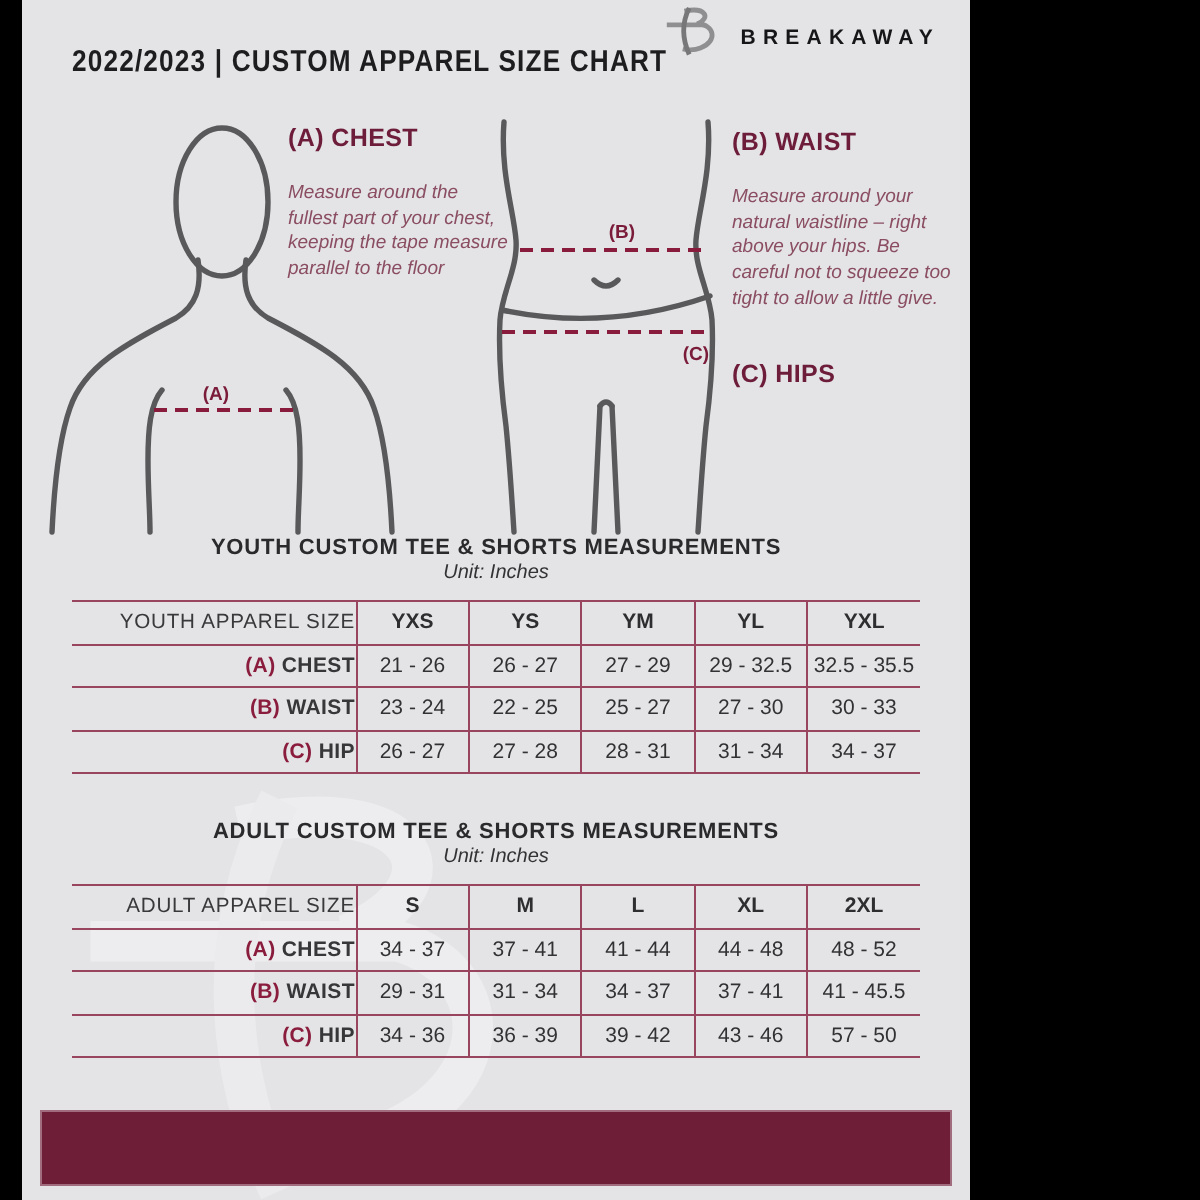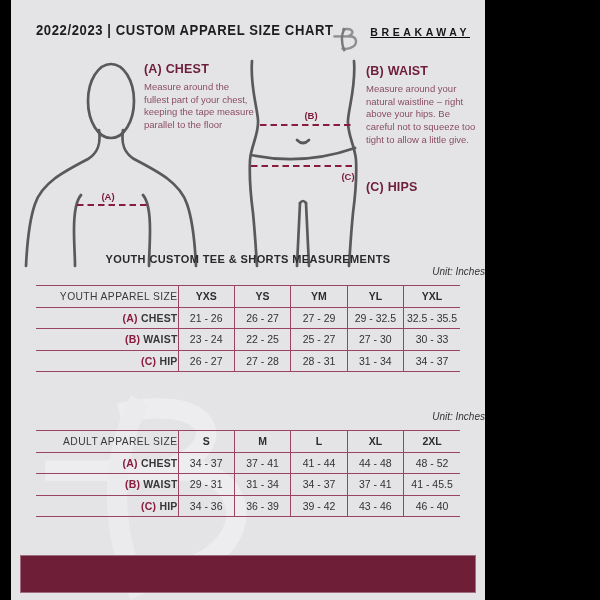--- a/index.html
+++ b/index.html
@@ -14,46 +14,46 @@
     background:#e4e4e6; overflow:hidden;
   }
 
   
   .hdr-title {
     position:absolute; left:25px; top:22px;
     font-size:13.5px; font-weight:bold; letter-spacing:.6px;
     color:#1d1d1f; white-space:nowrap;
     transform:scale(.97,1.12); transform-origin:left top;
   }
-  .brand { position:absolute; right:15px; top:26px; display:flex; gap:7px;text-decoration:underline; }
+  .brand { position:absolute; right:15px; top:2px; display:flex; align-items:center; gap:7px; }
   .brand-name { font-size:10.5px; font-weight:bold; letter-spacing:3.6px; color:#161618; }
 
   
   .guide { position:absolute; left:0; top:58px; width:474px; height:212px; z-index:1; }
   .guide svg { position:absolute; left:0; top:0; }
   .g-block { position:absolute; }
   .g-head { font-size:12.5px; font-weight:bold; color:#6d1d39; letter-spacing:.2px; }
   .g-desc {
-    margin-top:5px; font-size:9.5px; line-height:1.34;
+    margin-top:15px; font-size:9.5px; font-style:italic; line-height:1.34;
     color:#8a4d61; white-space:pre-line;
   }
   .blk-chest { left:133px; top:4px;  width:110px; }
   .blk-waist { left:355px; top:6px;  width:114px; }
   .blk-hips  { left:355px; top:122px; width:116px; }
 
   .fig-line { fill:none; stroke:#59595c; stroke-width:2.7; stroke-linecap:round; }
   .dash { stroke:#891c3d; stroke-width:2; stroke-dasharray:6.5 4; }
   .marker { font-family:"Liberation Sans",sans-serif; font-size:9.5px; font-weight:bold; fill:#7a1b39; }
 
   
   .table-block { position:absolute; left:0; width:474px; text-align:center; z-index:1; }
-  .tb-youth { top:253px; }
+  .tb-youth { top:268px; }
   .tb-adult { top:410px; }
   .tb-title { margin:0; font-size:11px; font-weight:bold; letter-spacing:.4px; color:#2a2a2c; }
-  .tb-unit  { margin-top:1px; font-size:10px; font-style:italic; color:#333336;text-align:right; }
+  .tb-unit  { margin-top:1px; font-size:10px; font-style:italic; color:#333336; }
   table { border-collapse:collapse; width:424px; margin:8px auto 0; table-layout:fixed; }
   col.label-col { width:142px; }
   th,td {
     border-top:1.5px solid #9a4560; border-bottom:1.5px solid #9a4560;
     border-left:1px solid #9a4560; border-right:1px solid #9a4560;
     height:20.5px; font-size:10.5px; color:#323234; text-align:center;
     padding:0; vertical-align:middle;
   }
   th:first-child, td:first-child { border-left:none; text-align:right; padding-left:12px; }
   th:last-child, td:last-child { border-right:none;margin-top:36px; }
@@ -181,20 +181,21 @@
               <td>27 - 28</td>
               <td>28 - 31</td>
               <td>31 - 34</td>
               <td>34 - 37</td>
             </tr>
           </tbody>
         </table>
     </section>
 
     <section class="table-block tb-adult">
+      <h2 class="tb-title">ADULT CUSTOM TEE &amp; SHORTS MEASUREMENTS</h2>
       <div class="tb-unit">Unit: Inches</div>
       <table>
           <colgroup>
             <col class="label-col">
             <col>
             <col>
             <col>
             <col>
             <col>
           </colgroup>
@@ -224,21 +225,21 @@
               <td>34 - 37</td>
               <td>37 - 41</td>
               <td>41 - 45.5</td>
             </tr>
             <tr>
               <td class="row-label"><span class="prefix">(C)</span> HIP</td>
               <td>34 - 36</td>
               <td>36 - 39</td>
               <td>39 - 42</td>
               <td>43 - 46</td>
-              <td>46 - 40</td>
+              <td>57 - 50</td>
             </tr>
           </tbody>
         </table>
     </section>
 
     <div class="footer-bar"></div>
   </div>
 </div>
 
 </body></html>

